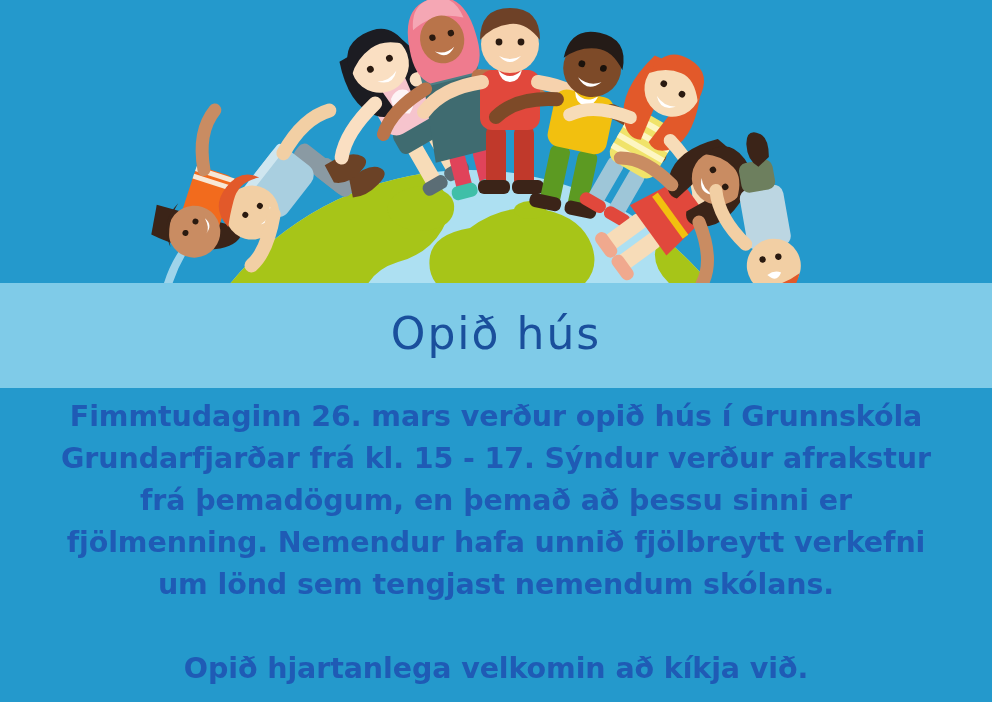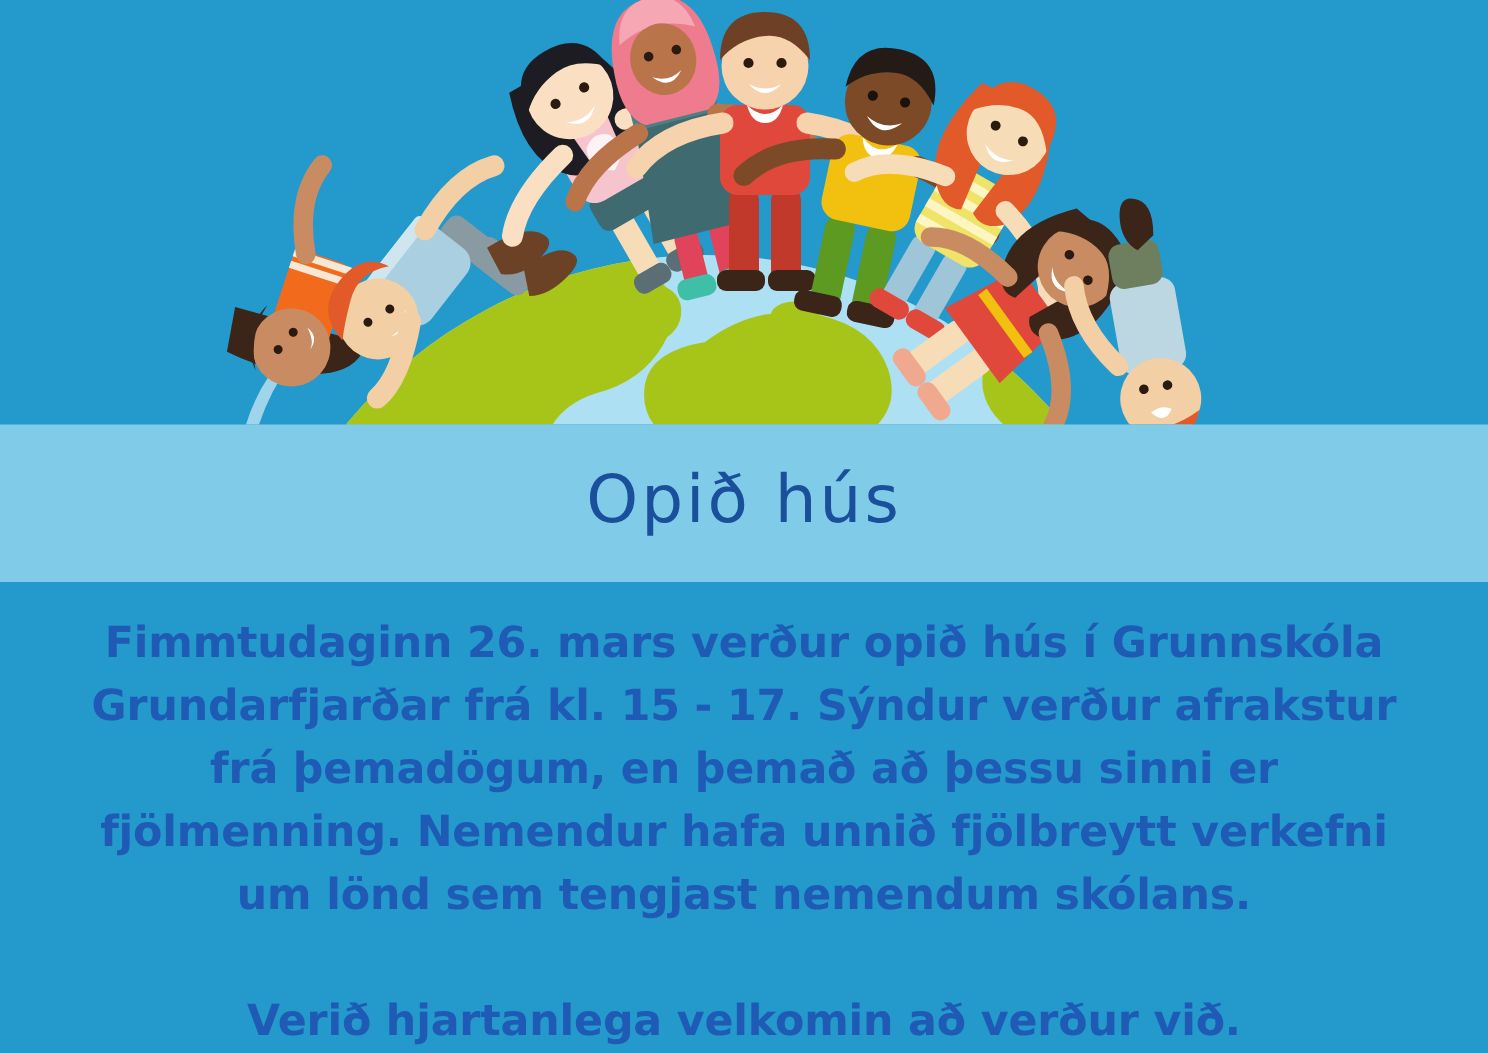--- a/index.html
+++ b/index.html
@@ -28,21 +28,21 @@
     letter-spacing:2px;
     line-height:1;
     margin:0;
     padding-bottom:4px;
   }
 
   
   .body-area{
     position:absolute;left:0;top:388px;width:992px;height:314px;
     background:#2499cc;
-    padding-top:20px;
+    padding-top:8px;
     box-sizing:border-box;
   }
   .body-para{
     margin:0 auto;
     width:880px;
     text-align:center;
     color:#1f5bb5;
     font-weight:bold;
     font-size:28.5px;
     line-height:42px;
@@ -273,16 +273,16 @@
       </g>
     </svg>
   </div>
 
   <div class="title-band">
     <h1 class="title-text">Opið hús</h1>
   </div>
 
   <div class="body-area">
     <p class="body-para">Fimmtudaginn 26. mars verður opið hús í Grunnskóla Grundarfjarðar frá kl. 15 - 17. Sýndur verður afrakstur frá þemadögum, en þemað að þessu sinni er fjölmenning. Nemendur hafa unnið fjölbreytt verkefni um lönd sem tengjast nemendum skólans.</p>
-    <p class="body-para second">Verið hjartanlega velkomin að verður við.</p>
+    <p class="body-para second">Opið hjartanlega velkomin að kíkja við.</p>
   </div>
 
 </div>
 
 </body></html>

